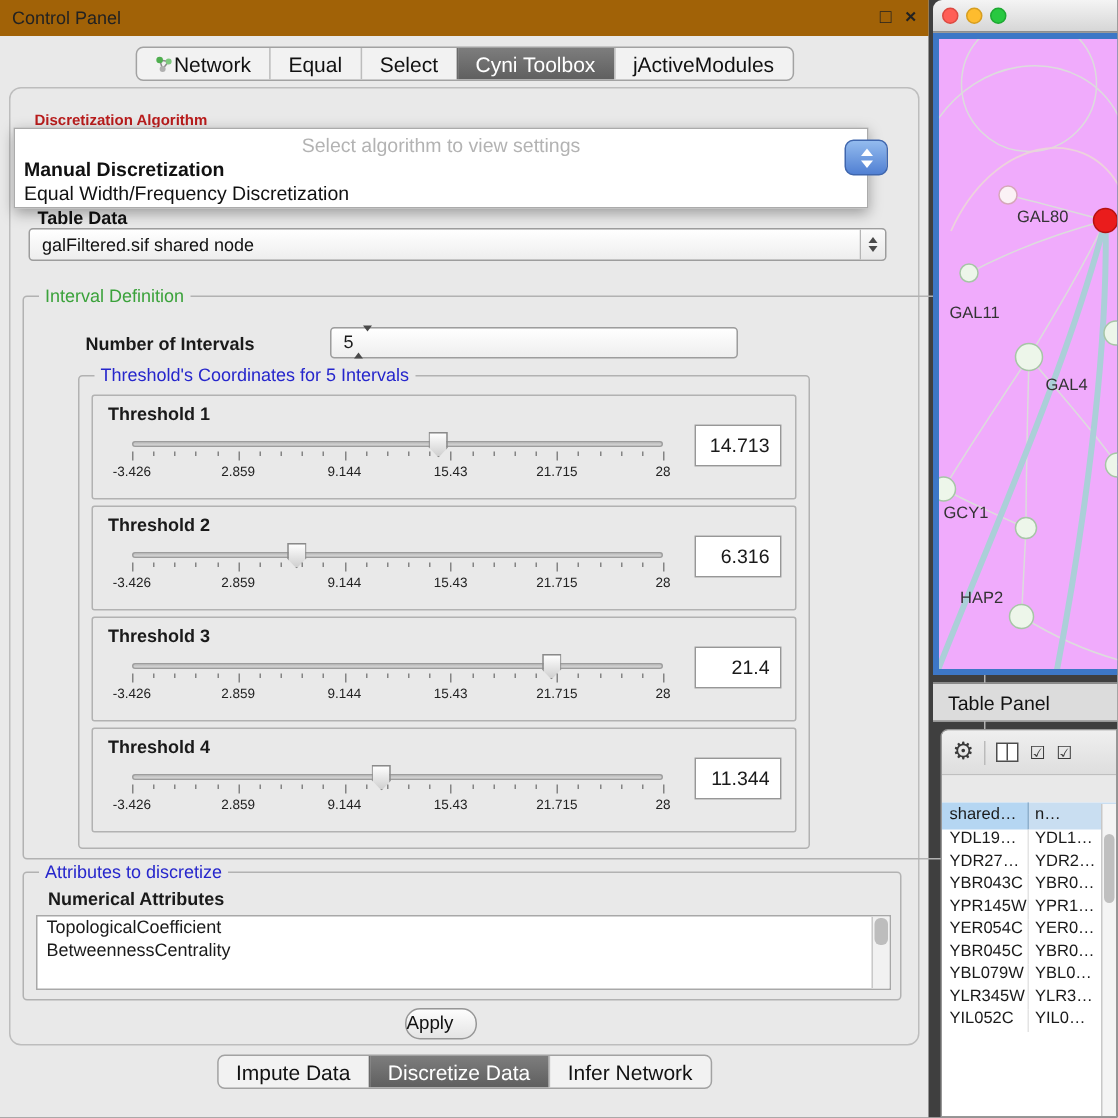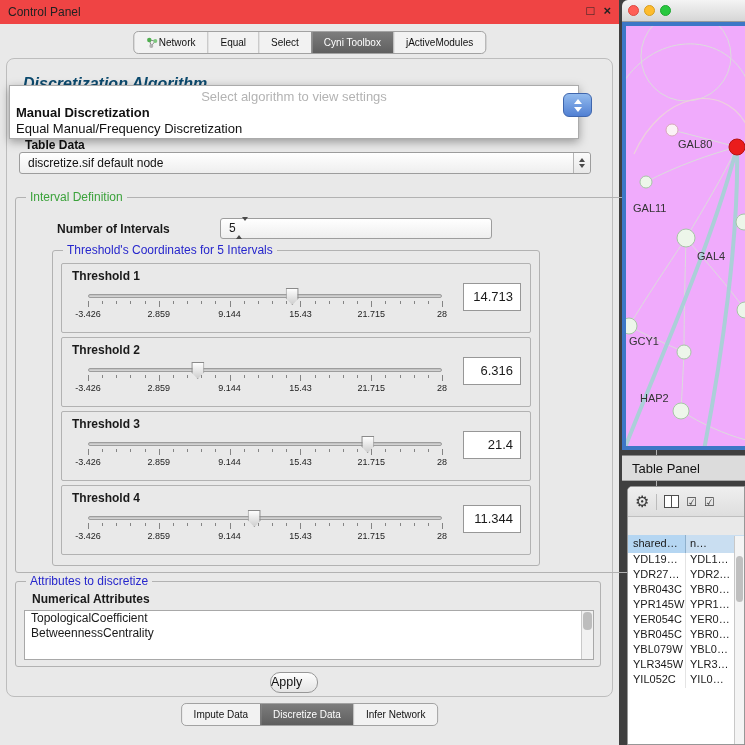--- a/index.html
+++ b/index.html
@@ -1,36 +1,36 @@
 <!DOCTYPE html>
 <html><head>
 <meta charset="utf-8">
 <style>
   * { margin:0; padding:0; box-sizing:border-box; }
   html,body { width:745px; height:745px; }
   body { background:#3f3f3f; font-family:"Liberation Sans",sans-serif; position:relative; overflow:hidden; font-size:12px; color:#1a1a1a; }
 
   
   .control-panel { position:absolute; left:0; top:0; width:619px; height:745px; background:#e9e9e9; }
-  .cp-titlebar { position:absolute; top:0; left:0; right:0; height:24px; background:#ef4444; }
+  .cp-titlebar { position:absolute; top:0; left:0; right:0; height:24px; background:#a16207; }
   .cp-title { position:absolute; left:8px; top:5px; font-size:12px; color:#222; }
   .winbtns { position:absolute; right:8px; top:3px; display:flex; gap:9px; font-size:13px; color:#222; }
   .winbtns span { cursor:default; font-weight:bold; }
 
   .seg-bar { position:absolute; left:50%; transform:translateX(-50%); display:flex; align-items:stretch; height:23px; background:#f2f2f2; border:1px solid #a2a2a2; border-radius:5px; overflow:hidden; white-space:nowrap; }
   .top-bar { top:31px; }
   .bottom-bar { top:703px; }
-  .tab { display:flex; align-items:center; gap:1px; padding:0 12px; font-size:10px; color:#111; border-left:1px solid #bcbcbc; }
+  .tab { display:flex; align-items:center; gap:1px; padding:0 12px; font-size:14px; color:#111; border-left:1px solid #bcbcbc; }
   .tab:first-child { border-left:none; }
   .tab.selected { background:linear-gradient(#7d7d7d,#5f5f5f); color:#fff; border-left-color:#6a6a6a; }
   .tab-icon svg { display:block; }
 
   .cp-body { position:absolute; left:6px; right:6px; top:58px; bottom:48px; border:1px solid #bdbdbd; border-radius:8px; background:#e9e9e9; }
 
-  .algo-label { position:absolute; left:16px; top:16px; font-size:16px; font-weight:bold; color:#0c4a6e;font-style:italic; }
+  .algo-label { position:absolute; left:16px; top:16px; font-size:10px; font-weight:bold; color:#b91c1c; }
   .popup { position:absolute; left:2px; top:26px; width:570px; height:54px; background:#fff; border:1px solid #ababab; box-shadow:0 3px 9px rgba(0,0,0,.35); z-index:30; padding-top:2px; }
   .popup-placeholder { text-align:center; color:#b3b3b3; font-size:13px; height:17px; line-height:17px; }
   .popup-option { font-size:13px; height:16px; line-height:16px; padding-left:6px; color:#111; }
   .popup-option.hl { font-weight:bold; }
 
   .combo-capsule { position:absolute; left:556px; top:34px; width:29px; height:24px; border-radius:6px; background:linear-gradient(#93bbee,#5180d3); border:1px solid #3f66ad; z-index:40; display:flex; flex-direction:column; align-items:center; justify-content:center; gap:3px; }
   .arr-up { width:0; height:0; border-left:4px solid transparent; border-right:4px solid transparent; border-bottom:5px solid #fff; }
   .arr-dn { width:0; height:0; border-left:4px solid transparent; border-right:4px solid transparent; border-top:5px solid #fff; }
 
   .tabledata-label { position:absolute; left:18px; top:79px; font-size:12px; font-weight:bold; color:#111; }
@@ -151,27 +151,27 @@
 
       <div class="combo-capsule">
         <span class="arr-up"></span>
         <span class="arr-dn"></span>
       </div>
 
       <div class="popup">
         <div class="popup-placeholder">Select algorithm to view settings</div>
         <div>
             <div class="popup-option hl">Manual Discretization</div>
-            <div class="popup-option">Equal Manual/Frequency Discretization</div>
+            <div class="popup-option">Equal Width/Frequency Discretization</div>
           </div>
       </div>
 
       <div class="tabledata-label">Table Data</div>
       <div class="combo">
-        <span>discretize.sif default node</span>
+        <span>galFiltered.sif shared node</span>
         <span class="spin">
           <span class="s-up"></span>
             <span class="s-dn"></span>
         </span>
       </div>
 
       <div class="group-box interval-box">
         <span class="group-title gt-green">Interval Definition</span>
         <span class="intervals-label">Number of Intervals</span>
         <div class="intervals-combo">

